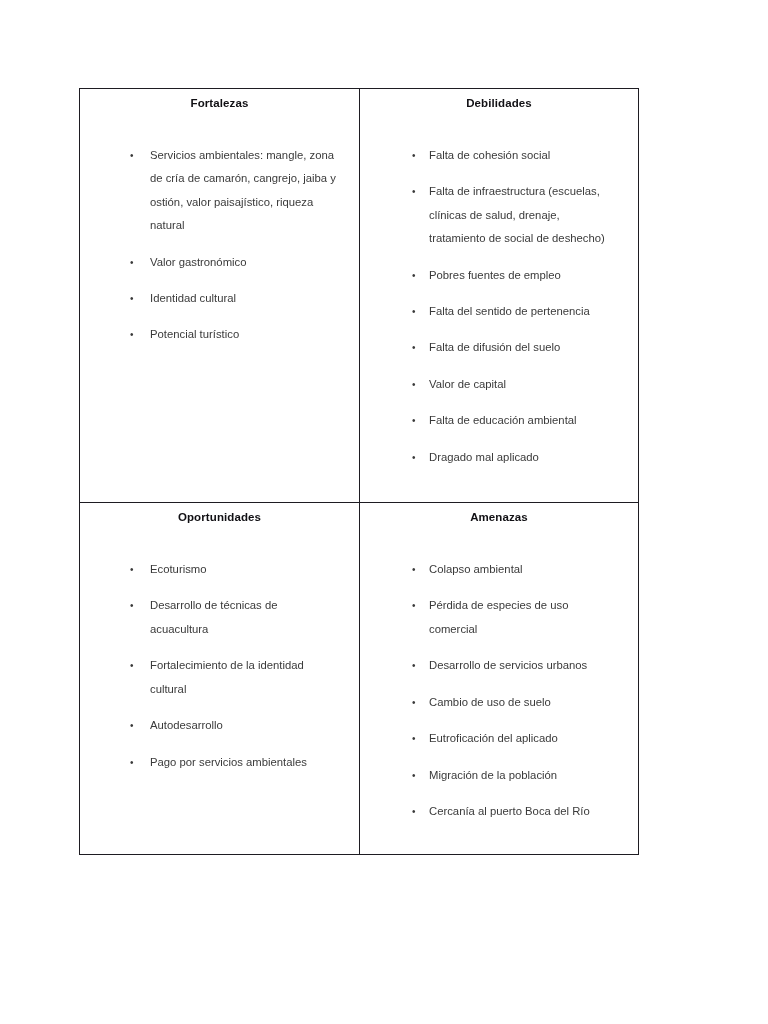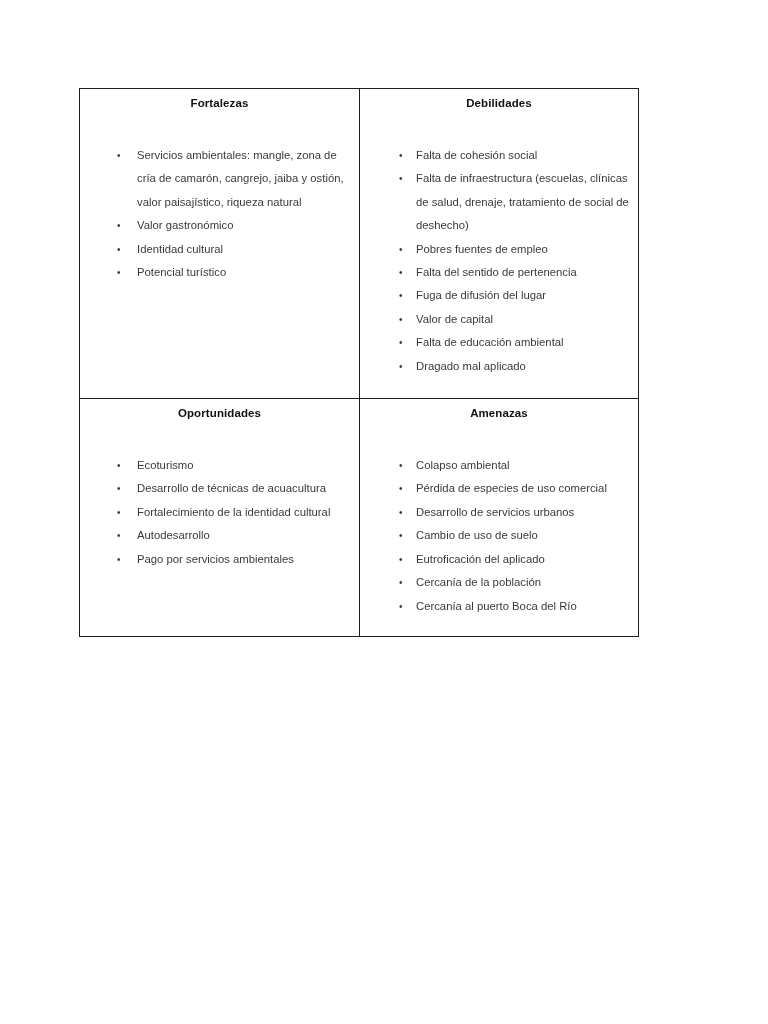--- a/index.html
+++ b/index.html
@@ -70,21 +70,21 @@
 
   .item-list.gap-tall  { margin-top: 33px; }
   .item-list.gap-short { margin-top: 33px; }
 
   .item-list li {
     position: relative;
     font-size: 11.3px;
     line-height: 23.4px;
     color: #3a3a3a;
     padding-left: 49px;
-    margin: 0;
+    margin: 13px;
   }
 
   .item-list li::before {
     content: "\2022";
     position: absolute;
     left: 29px;
     top: 0;
     font-size: 10px;
     line-height: 23.4px;
     color: #3a3a3a;
@@ -124,21 +124,21 @@
         </td>
 
         <td class="col-right">
           <div class="cell-inner">
             <p class="quadrant-title">Debilidades</p>
             <ul class="item-list gap-short indent-right">
               <li>Falta de cohesión social</li>
               <li>Falta de infraestructura (escuelas, clínicas de salud, drenaje, tratamiento de social de deshecho)</li>
               <li>Pobres fuentes de empleo</li>
               <li>Falta del sentido de pertenencia</li>
-              <li>Fuga de difusión del lugar</li>
+              <li>Falta de difusión del suelo</li>
               <li>Valor de capital</li>
               <li>Falta de educación ambiental</li>
               <li>Dragado mal aplicado</li>
             </ul>
             <div class="filler-q2"></div>
           </div>
         </td>
       </tr>
 
       <tr>
@@ -159,21 +159,21 @@
 
         <td class="col-right">
           <div class="cell-inner">
             <p class="quadrant-title">Amenazas</p>
             <ul class="item-list gap-tall indent-right">
               <li>Colapso ambiental</li>
               <li>Pérdida de especies de uso comercial</li>
               <li>Desarrollo de servicios urbanos</li>
               <li>Cambio de uso de suelo</li>
               <li>Eutroficación del aplicado</li>
-              <li>Cercanía de la población</li>
+              <li>Migración de la población</li>
               <li>Cercanía al puerto Boca del Río</li>
             </ul>
             <div class="filler-q4"></div>
           </div>
         </td>
       </tr>
     </tbody>
   </table>
 
 </div>

